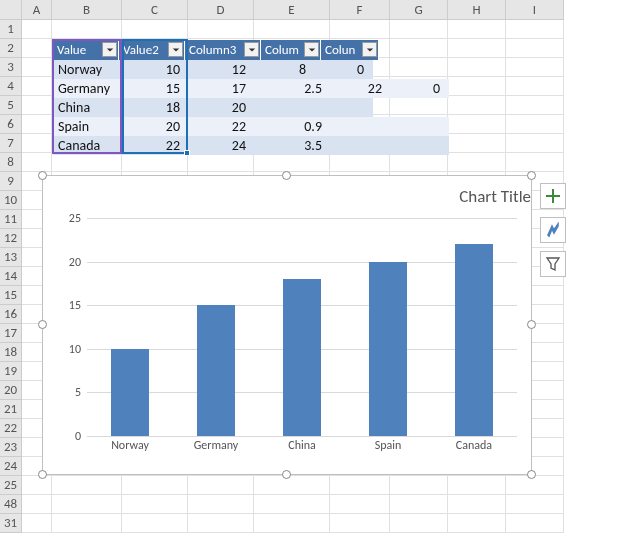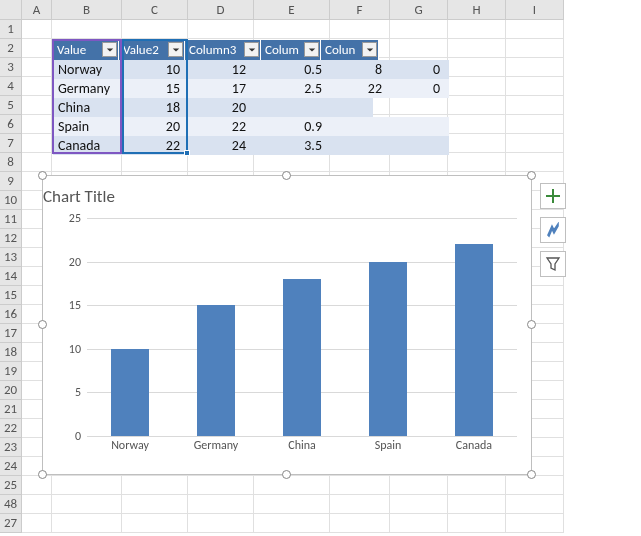--- a/index.html
+++ b/index.html
@@ -137,21 +137,21 @@
   }
   .h-tl { left: -5px; top: -5px; }
   .h-tm { left: calc(50% - 5px); top: -5px; }
   .h-tr { right: -5px; top: -5px; }
   .h-ml { left: -5px; top: calc(50% - 5px); }
   .h-mr { right: -5px; top: calc(50% - 5px); }
   .h-bl { left: -5px; bottom: -5px; }
   .h-bm { left: calc(50% - 5px); bottom: -5px; }
   .h-br { right: -5px; bottom: -5px; }
   .chart-title {
-    text-align: left;
+    text-align: right;
     font-size: 17px;
     color: #555;
     padding: 10px 0 4px 0;
   }
   .plot {
     position: absolute;
     left: 44px; top: 42px;
     width: 430px; height: 218px;
   }
   .gridline { position: absolute; left: 0; width: 100%; border-top: 1px solid #d9d9d9; }
@@ -209,21 +209,21 @@
       <div class="rh">17</div>
       <div class="rh">18</div>
       <div class="rh">19</div>
       <div class="rh">20</div>
       <div class="rh">21</div>
       <div class="rh">22</div>
       <div class="rh">23</div>
       <div class="rh">24</div>
       <div class="rh">25</div>
       <div class="rh">48</div>
-      <div class="rh">27</div>
+      <div class="rh">31</div>
     </div>
 
   <div class="cells" id="cells">
       <div class="cellrow">
         <div class="cell" style="width: 30px;"></div>
         <div class="cell" style="width: 70px;"></div>
         <div class="cell" style="width: 66px;"></div>
         <div class="cell" style="width: 66px;"></div>
         <div class="cell" style="width: 76px;"></div>
         <div class="cell" style="width: 60px;"></div>
@@ -560,21 +560,20 @@
               <path d="M1 3 L5 7 L9 3 Z"></path>
             </svg>
           </span>
       </div>
     </div>
     <div id="dtbody">
         <div class="dt-row">
           <div class="dt-c bandA " style="width: 70px;">Norway</div>
           <div class="dt-c bandA num" style="width: 66px;">10</div>
           <div class="dt-c bandA num" style="width: 66px;">12</div>
-          <div class="dt-c bandA num" style="width: 76px;">0.5</div>
           <div class="dt-c bandA num" style="width: 60px;">8</div>
           <div class="dt-c bandA num" style="width: 58px;">0</div>
         </div>
         <div class="dt-row">
           <div class="dt-c bandB " style="width: 70px;">Germany</div>
           <div class="dt-c bandB num" style="width: 66px;">15</div>
           <div class="dt-c bandB num" style="width: 66px;">17</div>
           <div class="dt-c bandB num" style="width: 76px;">2.5</div>
           <div class="dt-c bandB num" style="width: 60px;">22</div>
           <div class="dt-c bandB num" style="width: 58px;">0</div>

